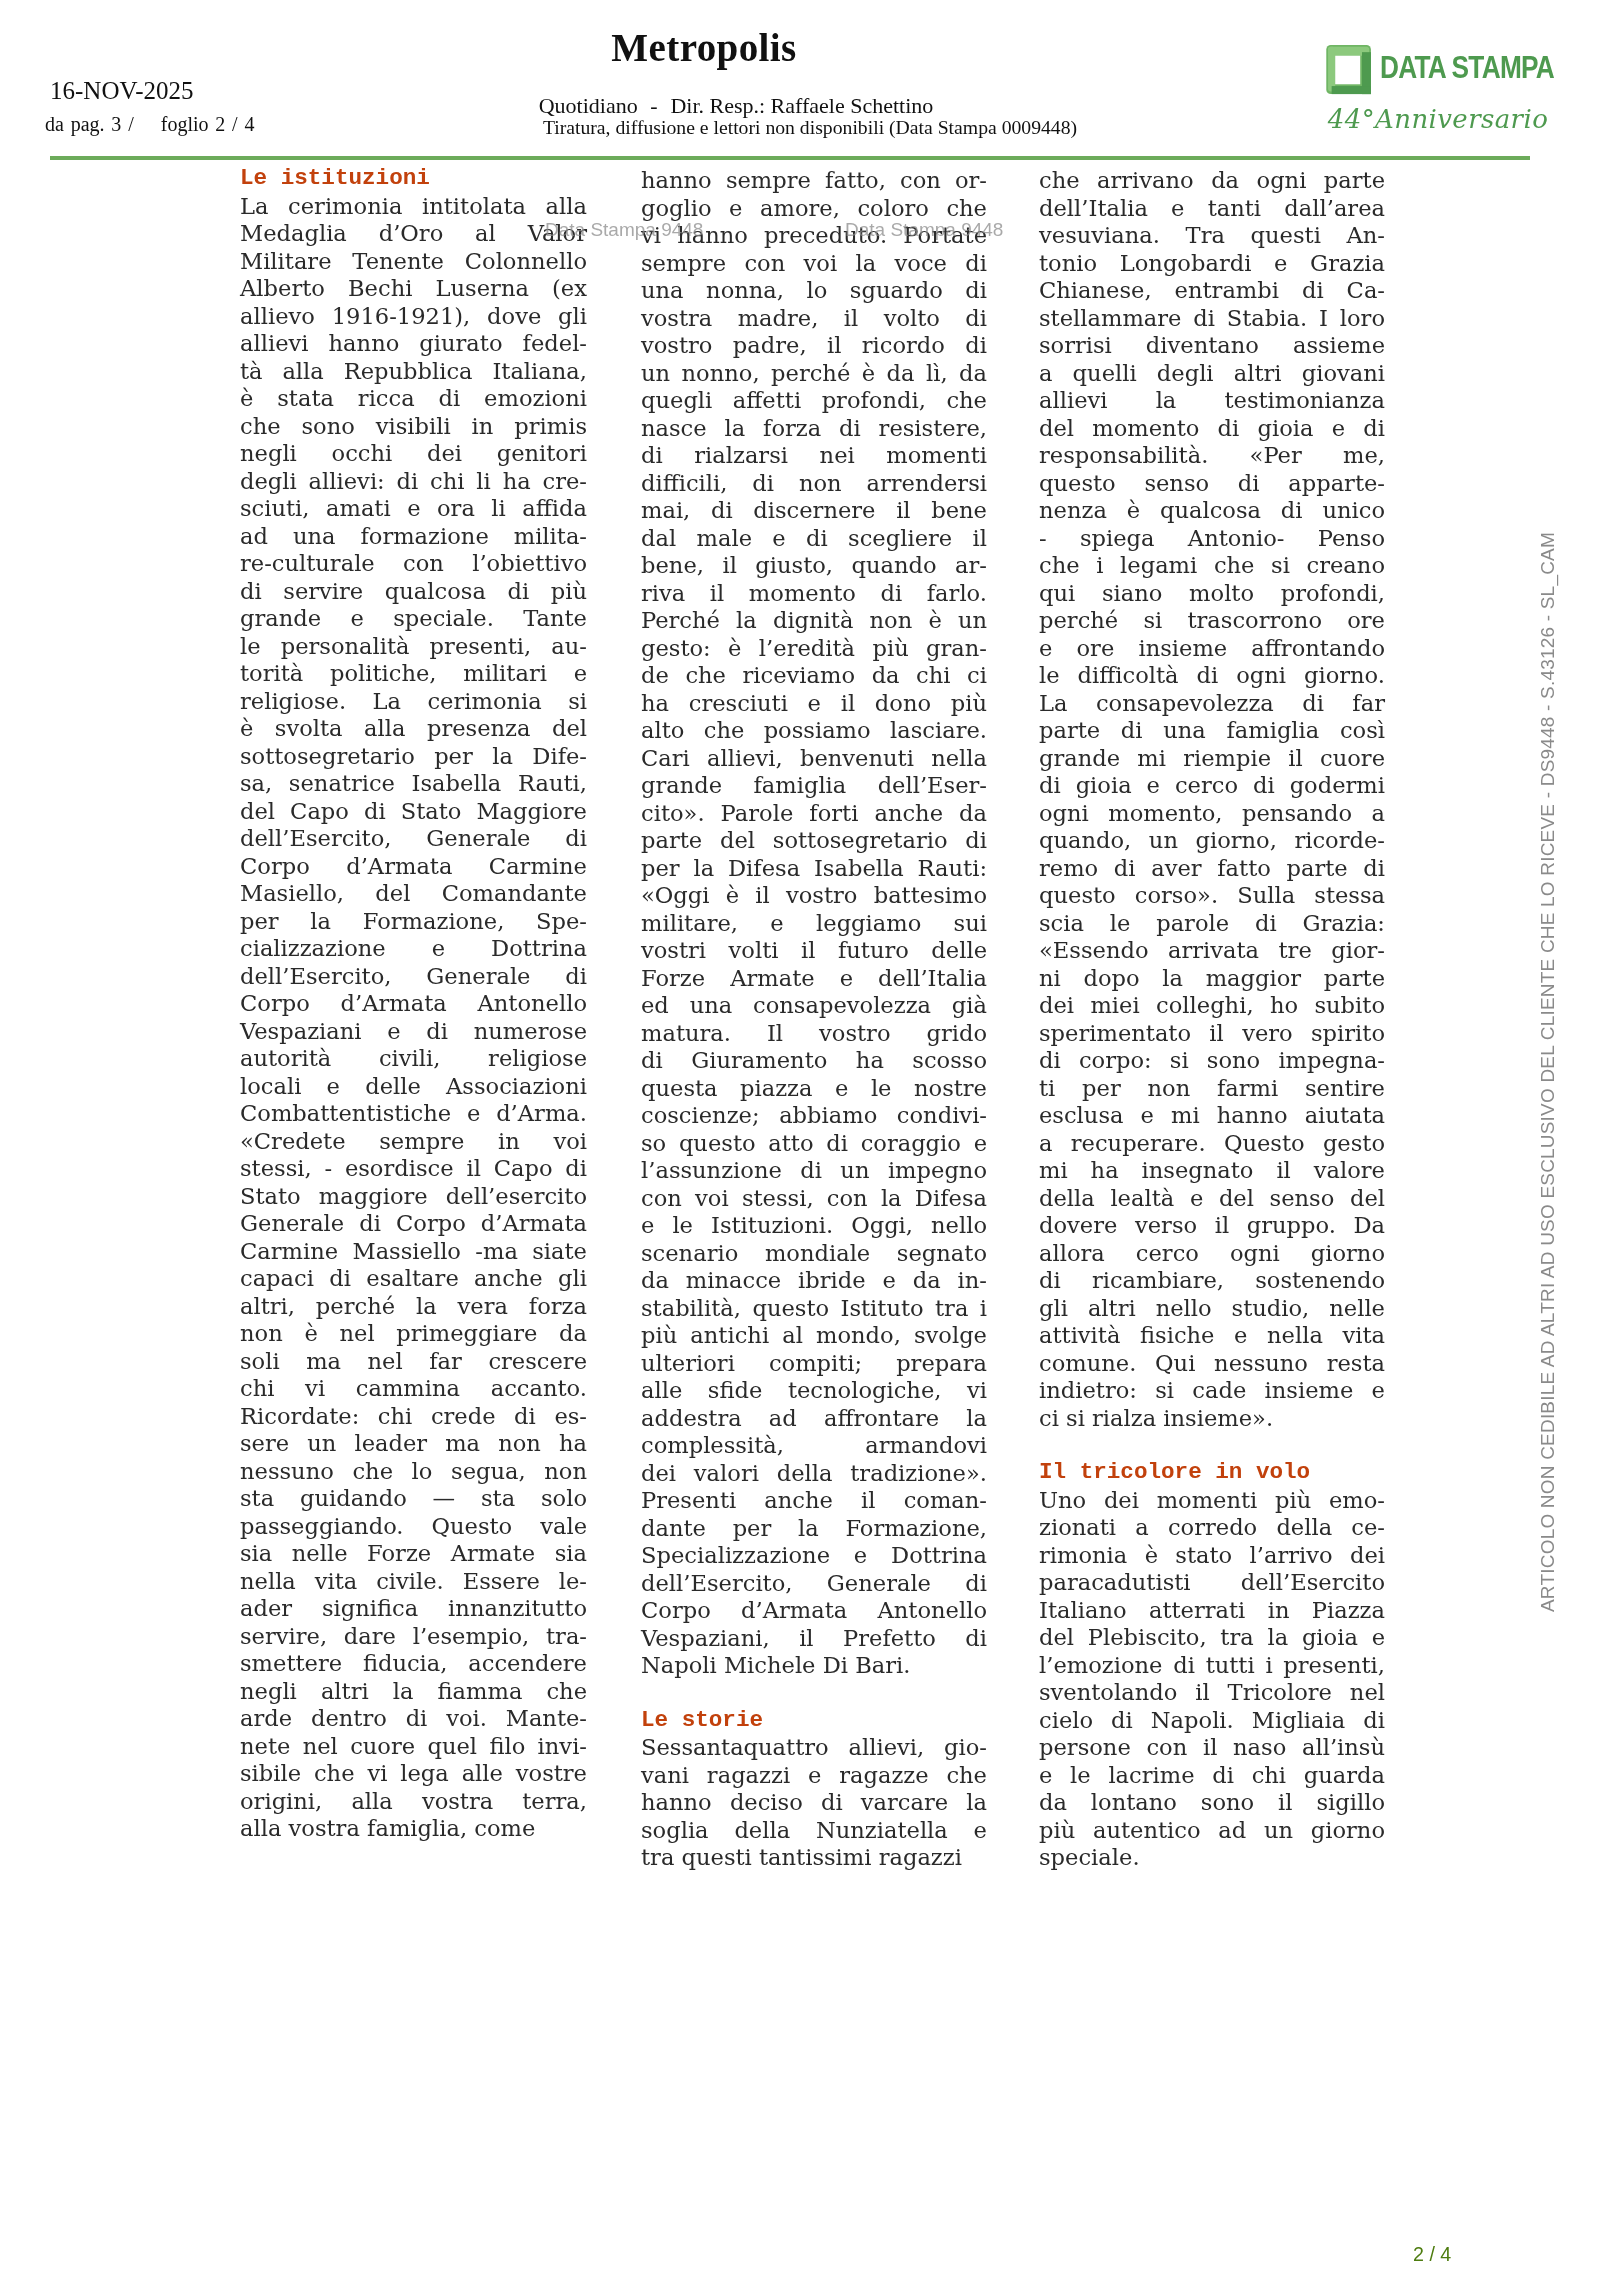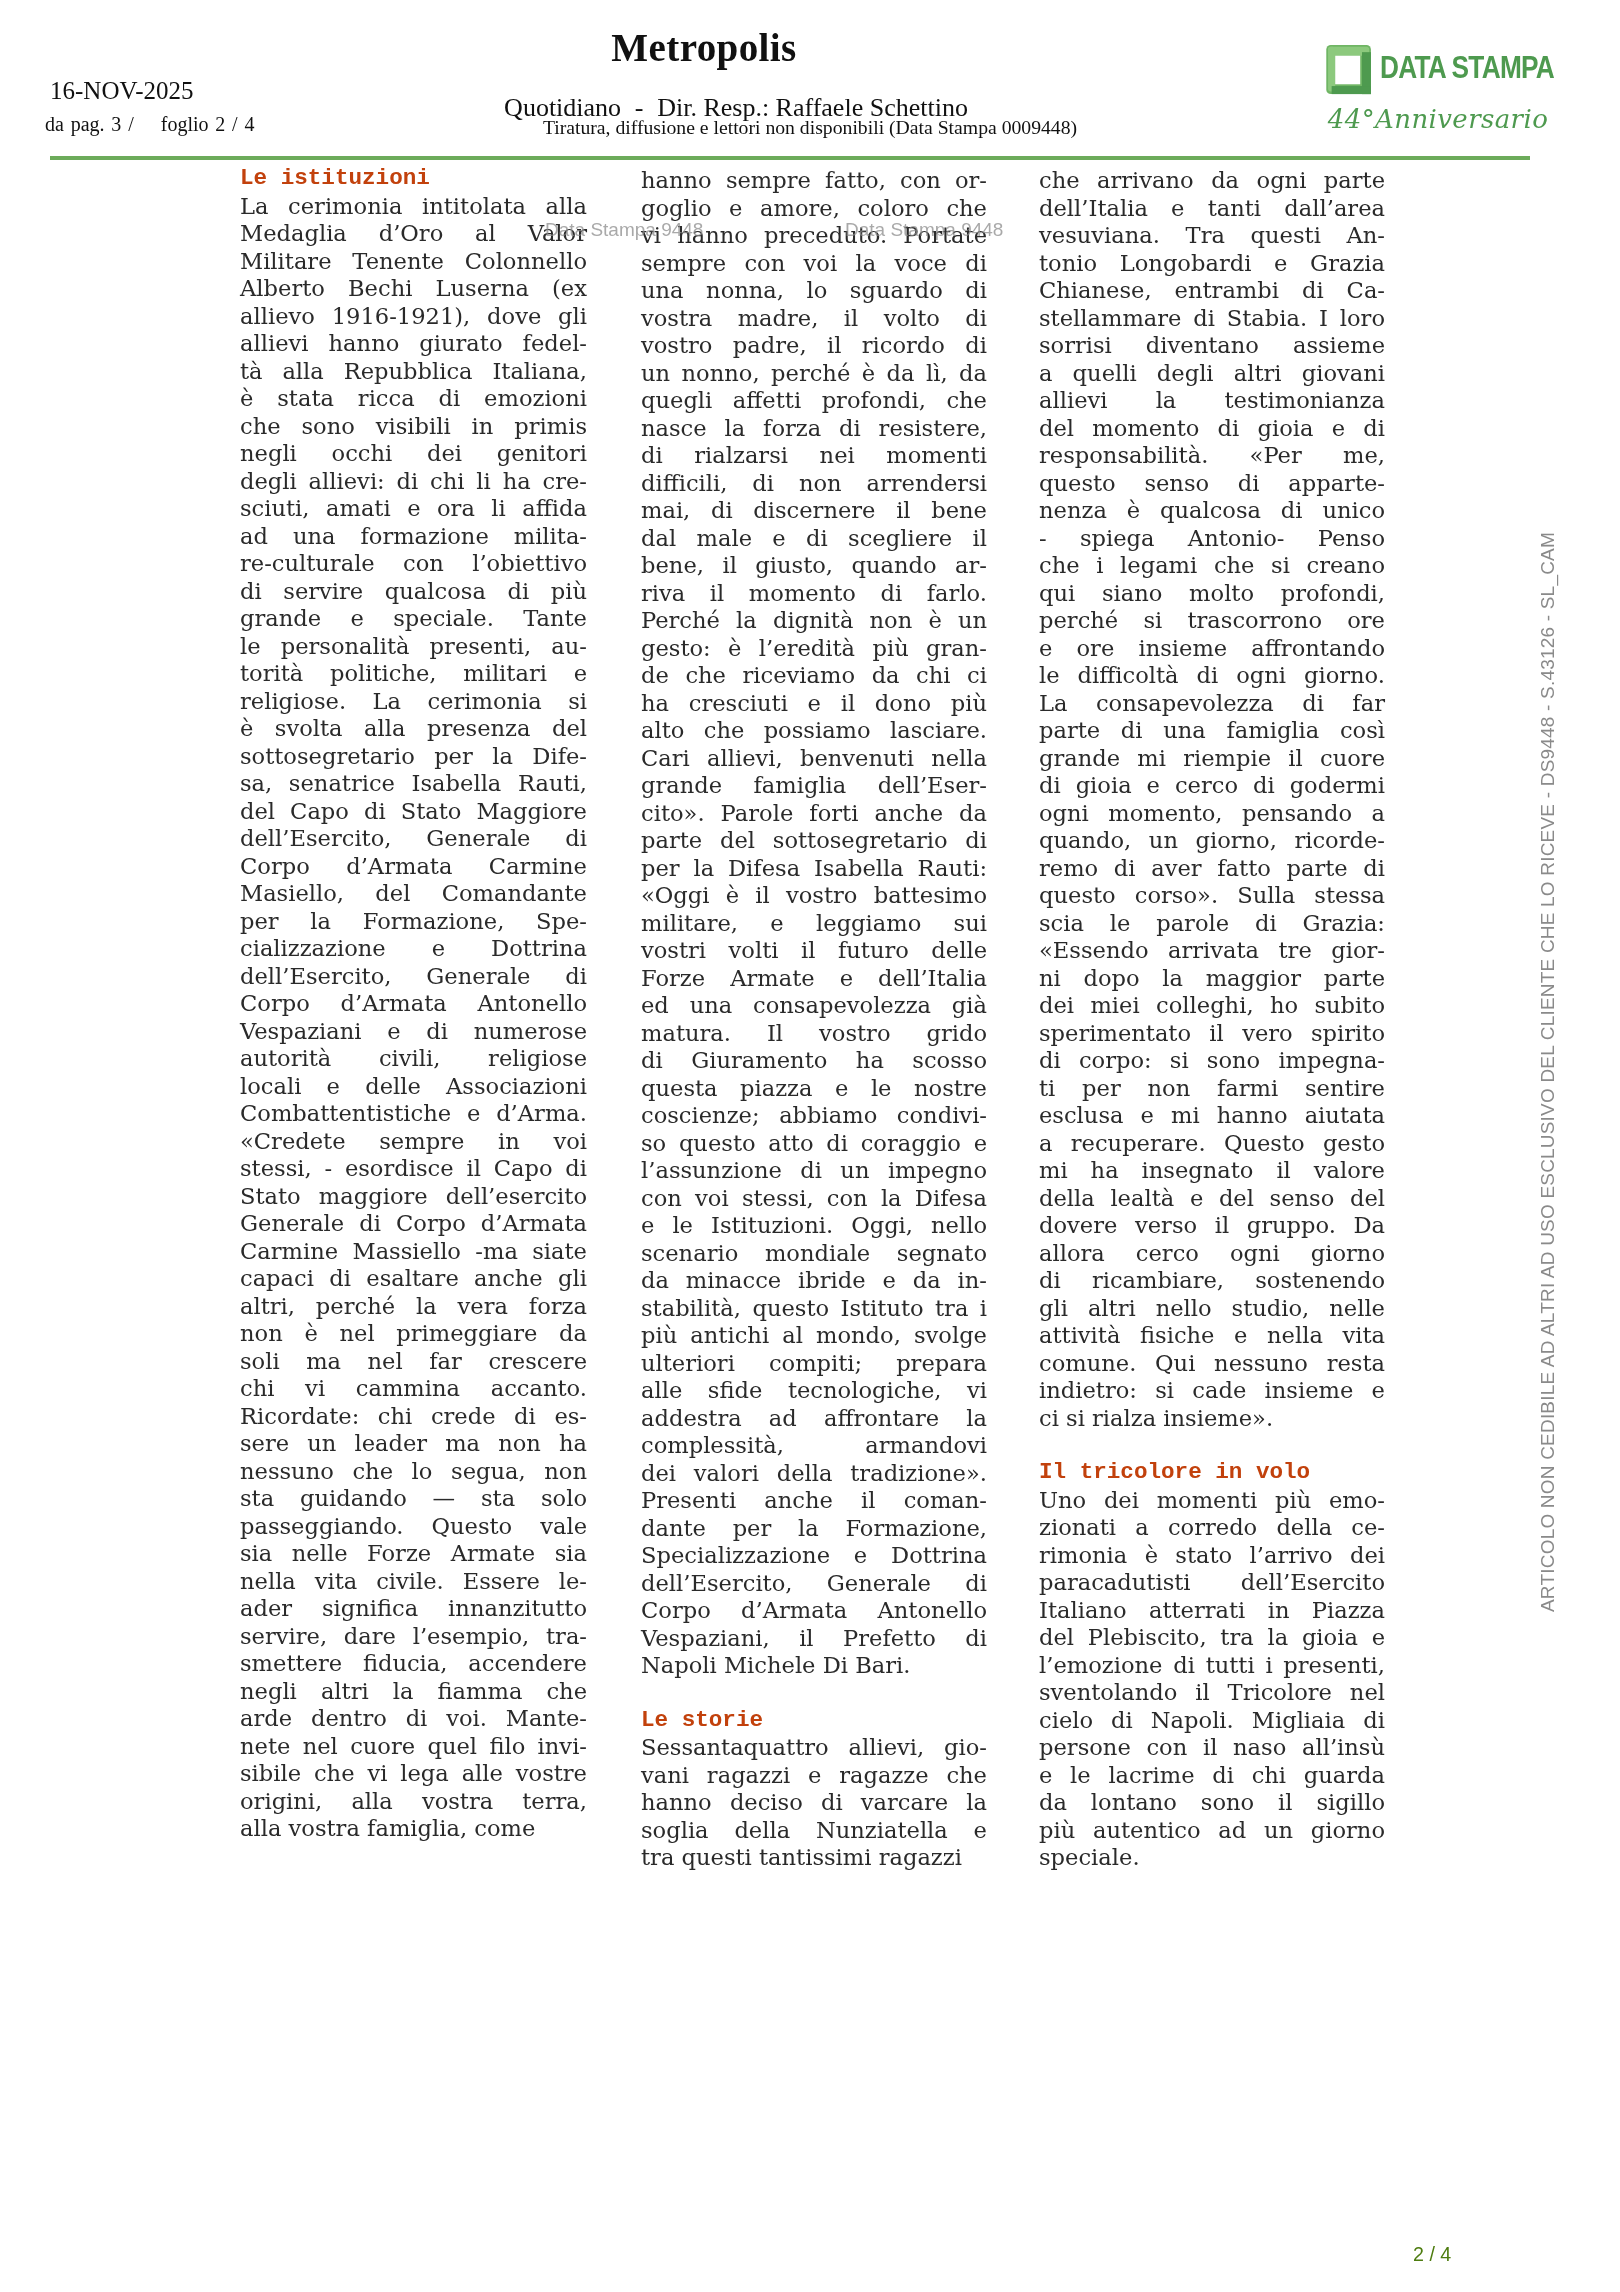--- a/index.html
+++ b/index.html
@@ -3,21 +3,21 @@
 <meta charset="utf-8">
 <style>
   html, body { margin: 0; padding: 0; background: #ffffff; }
   body { width: 1620px; height: 2293px; position: relative; overflow: hidden; font-family: "Liberation Serif", serif; color: #111; }
 
   .hdr-date { position: absolute; left: 50px; top: 77px; font-size: 25px; color: #111; text-align: center; }
   .hdr-pag { position: absolute; left: 45px; top: 113px; font-size: 20px; color: #111; word-spacing: 1.8px; }
   .hdr-pag .gap { display: inline-block; width: 27px; }
 
   .hdr-title { position: absolute; left: 0; width: 1408px; top: 25px; text-align: center; font-size: 39px; font-weight: bold; letter-spacing: 0.4px; }
-  .hdr-sub1 { position: absolute; left: 0; width: 1472px; top: 93px; text-align: center; font-size: 26px; }
+  .hdr-sub1 { position: absolute; left: 0; width: 1472px; top: 93px; text-align: center; font-size: 22px; }
   .hdr-sub1 span { margin: 0 3.6px; }
   .hdr-sub2 { position: absolute; left: 0; width: 1620px; top: 116px; text-align: center; font-size: 19.7px; }
 
   .logo { position: absolute; left: 1306px; top: 45px; width: 233px; height: 99px; margin-left: 20px; }
   .logo-mark { position: absolute; left: 0; top: 0; width: 47px; height: 50px; }
   .logo-text { position: absolute; left: 54px; top: 3.6px; font-family: "Liberation Sans", sans-serif; font-weight: bold; font-size: 32px; color: #4e9a4f; letter-spacing: -0.9px; transform: scaleX(0.82); transform-origin: left center; white-space: nowrap; }
   .logo-anniv { position: absolute; left: 1.8px; top: 59px; font-family: "DejaVu Serif", serif; font-style: italic; font-size: 26px; color: #4e9a4f; white-space: nowrap; letter-spacing: 0.4px; }
 
   .hdr-rule { position: absolute; left: 50px; top: 156px; width: 1480px; height: 3.6px; background: #6cab5a; }
 

